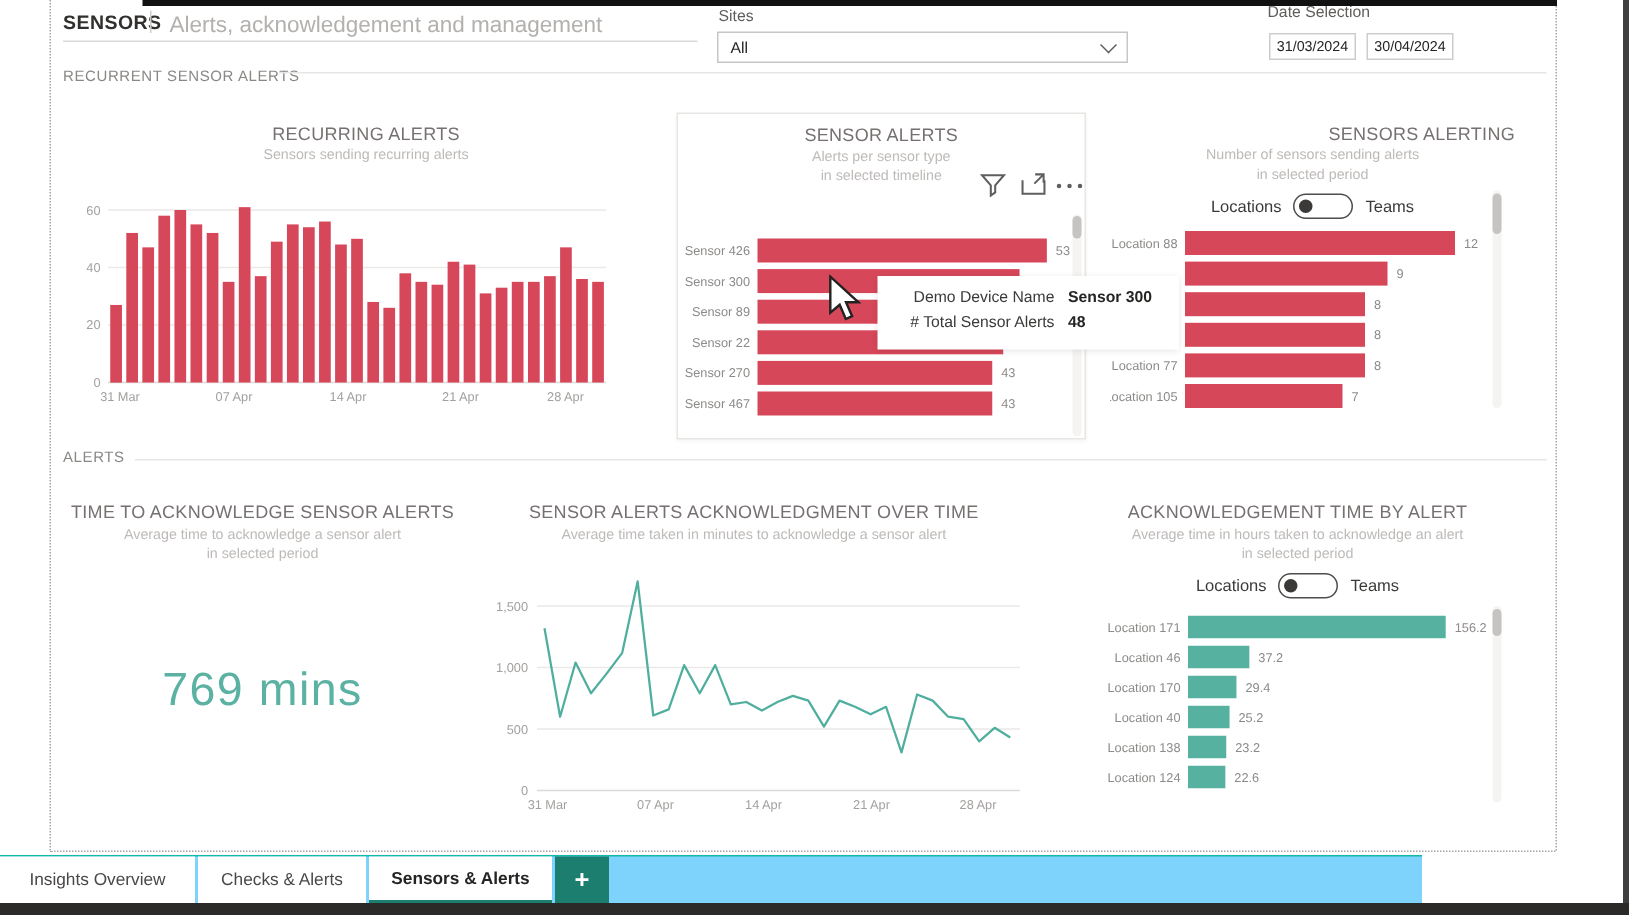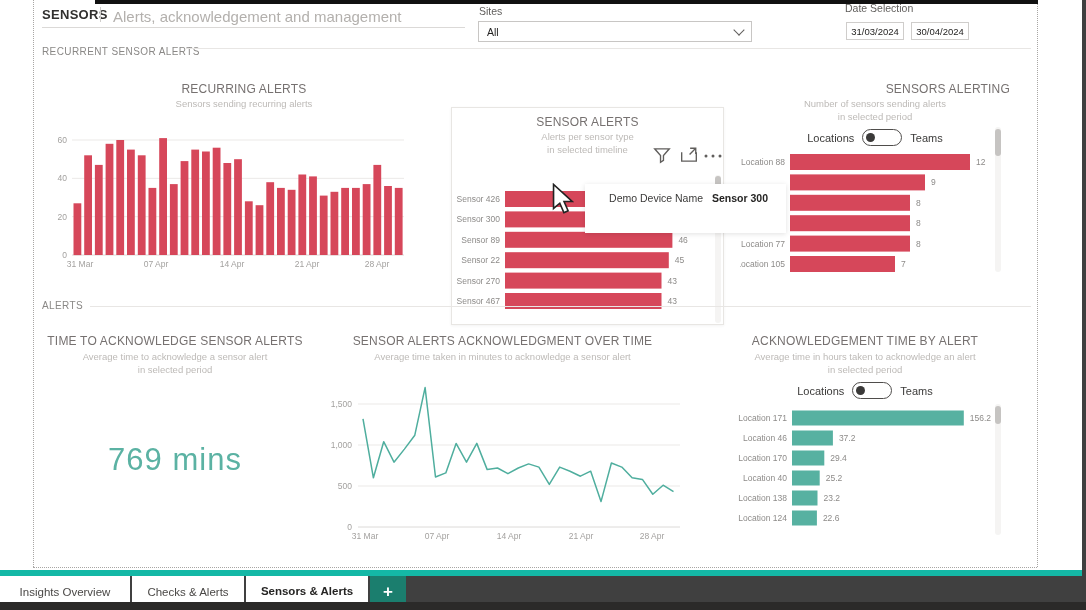--- a/index.html
+++ b/index.html
@@ -22,42 +22,42 @@
             padding:0 8px;font-size:10.5px;color:#252423;}
   .chev{width:7px;height:7px;border-right:1.4px solid #605e5c;border-bottom:1.4px solid #605e5c;
         transform:rotate(45deg);margin-left:auto;margin-top:-4px;}
   .date-box{box-sizing:border-box;border:1px solid #cfcdcb;background:#fff;display:flex;align-items:center;
             justify-content:center;font-size:9.5px;color:#252423;}
   
   .section-label{font-size:10px;color:#8a8886;letter-spacing:.4px;}
   .section-line{height:0;border-top:1px solid #e8e6e4;}
   
   .card{background:#fff;}
-  .card-bordered{box-sizing:border-box;border:1px solid #e8e6e3;box-shadow:0 1px 3px rgba(0,0,0,.05);margin-top:32px;}
+  .card-bordered{box-sizing:border-box;border:1px solid #e8e6e3;box-shadow:0 1px 3px rgba(0,0,0,.05);}
   .c-title{position:absolute;left:0;right:0;text-align:center;font-size:12px;color:#767170;letter-spacing:.2px;}
   .c-sub{position:absolute;left:0;right:0;text-align:center;font-size:9.5px;color:#bdbab7;}
   svg text{font-family:"Liberation Sans","DejaVu Sans",sans-serif;}
   
   .toggle-row{display:flex;align-items:center;justify-content:center;gap:8px;}
   .toggle-label{font-size:11px;color:#3b3a39;}
   .pill{box-sizing:border-box;width:40px;height:17px;border:1.6px solid #4f4d4b;border-radius:9px;background:#fff;
         position:relative;}
   .knob{position:absolute;left:3px;top:2.6px;width:9px;height:9px;border-radius:50%;background:#3b3a39;}
   
   .kpi-value{position:absolute;left:0;right:0;text-align:center;font-size:31px;color:#5bb2a3;letter-spacing:1px;}
   
   .sb-track{background:#f5f4f3;border-radius:3px;}
   .sb-thumb{background:#c6c4c2;border-radius:3px;}
   
   .tooltip{background:#fff;box-shadow:0 1px 5px rgba(0,0,0,.12);padding:6px 10px 6px 8px;z-index:40;}
   .tt-row{display:flex;font-size:10.5px;line-height:17px;}
   .tt-label{width:110px;text-align:right;color:#3b3a39;}
   .tt-value{margin-left:9px;font-weight:bold;color:#252423;}
   
-  .tabbar{left:0;top:570px;width:1086px;height:32px;background:#404040;border-top:6px solid #14b8a6;display:flex;}
+  .tabbar{left:0;top:570px;width:948px;height:32px;background:#7dd3fc;border-top:1px solid #14b8a6;display:flex;}
   .tab{box-sizing:border-box;height:32px;background:#fff;display:flex;align-items:center;justify-content:center;
        font-size:11.5px;color:#4a4846;margin-right:2px;}
   .tab.active{border-bottom:3px solid #1b7e6e;font-weight:bold;color:#252423;}
   .tab-add{width:36px;height:32px;background:#1b7e6e;color:#fff;display:flex;align-items:center;justify-content:center;
            font-size:17px;font-weight:bold;}
 </style>
 </head>
 <body>
 
 <div class="screen">
@@ -274,20 +274,24 @@
     <div class="abs sb-track" style="left:275px;top:74px;width:6px;height:131px;">
       <div class="sb-thumb" style="position:absolute;left:0;top:2px;width:6px;height:18px;"></div>
     </div>
   </div>
 
   <div class="abs tooltip" style="left:585px;top:184px;width:183px;height:37px;">
     <div class="tt-row">
       <span class="tt-label">Demo Device Name</span>
       <span class="tt-value">Sensor 300</span>
     </div>
+    <div class="tt-row">
+      <span class="tt-label"># Total Sensor Alerts</span>
+      <span class="tt-value">48</span>
+    </div>
   </div>
   <svg class="abs" style="left:552px;top:183px;z-index:50;" width="22" height="32" viewBox="0 0 15 22">
     <polygon points="1,1 1,17.5 5.3,13.9 8.1,20.4 11,19.1 8.2,12.7 13.8,12.7" fill="#fff" stroke="#222" stroke-width="1.1"></polygon>
   </svg>
 
   <div class="abs tabbar">
     <div class="tab" style="width:130px;">Insights Overview</div>
     <div class="tab" style="width:112px;">Checks &amp; Alerts</div>
     <div class="tab active" style="width:122px;">Sensors &amp; Alerts</div>
     <div class="tab-add">+</div>

